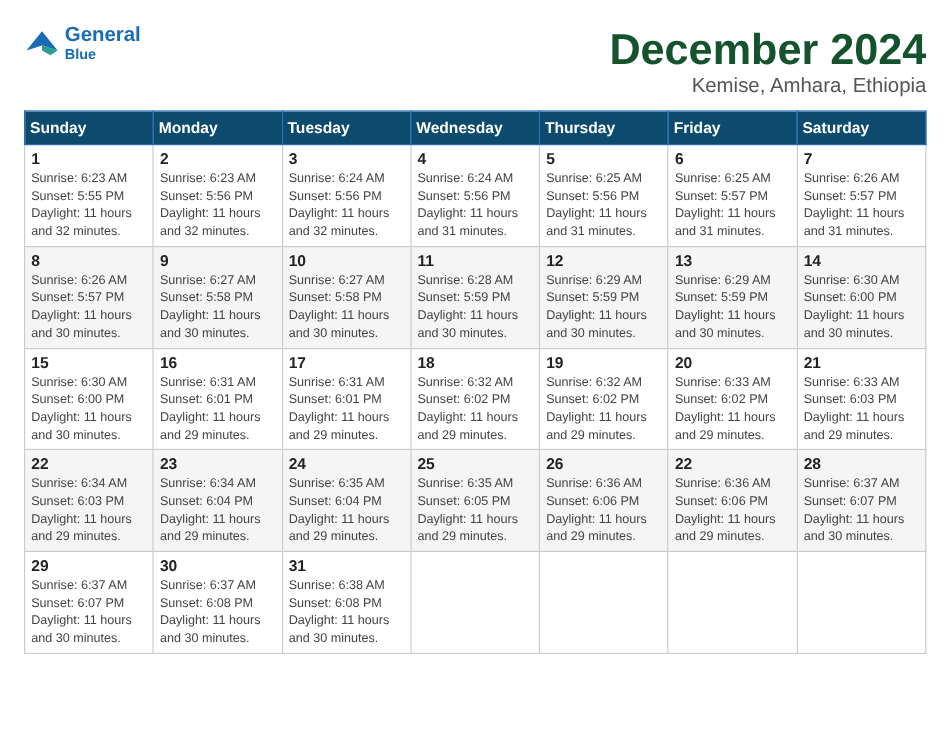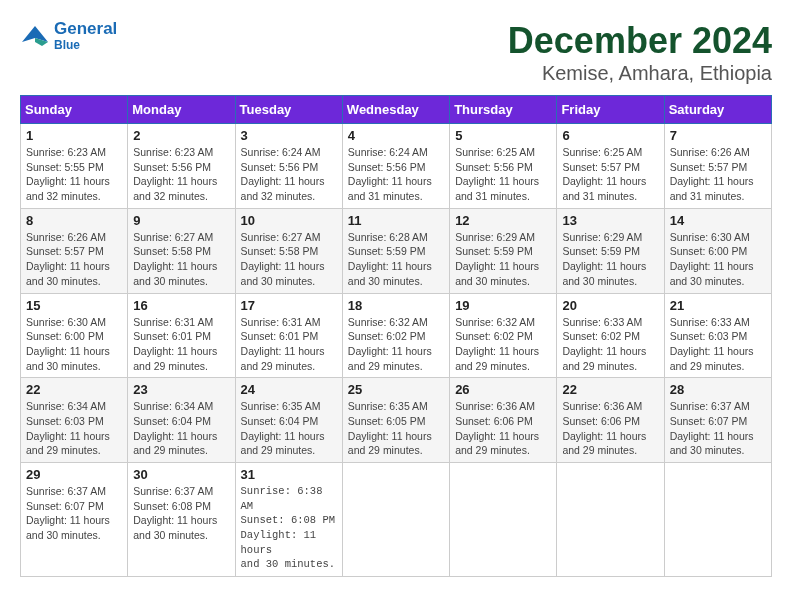--- a/index.html
+++ b/index.html
@@ -28,30 +28,30 @@
     }
     .title-block {
       text-align: right;
     }
     .month-title {
       font-size: 36px;
       font-weight: bold;
       color: #14532d;
     }
     .location {
-      font-size: 20px;
+      font-size: 17px;
       color: #555;
     }
     .calendar {
       width: 100%;
       border-collapse: collapse;
       font-size: 11px;
     }
     .calendar th {
-      background-color: #6d28d9;
+      background-color: #0c4a6e;
       color: #fff;
       padding: 6px 4px;
       text-align: left;
       font-size: 13px;
       font-weight: bold;
       border: 1px solid #2a6db5;
     }
     .calendar td {
       border: 1px solid #ccc;
       padding: 4px 5px;
@@ -326,21 +326,21 @@
         </td>
         <td>
           <span class="day-number">30</span>
           <div class="day-info" style="white-space: pre-line;">Sunrise: 6:37 AM
 Sunset: 6:08 PM
 Daylight: 11 hours
 and 30 minutes.</div>
         </td>
         <td>
           <span class="day-number">31</span>
-          <div class="day-info" style="white-space: pre-line; font-family: Liberation Mono, monospace;">Sunrise: 6:38 AM
+          <div class="day-info" style="white-space: pre-line;">Sunrise: 6:38 AM
 Sunset: 6:08 PM
 Daylight: 11 hours
 and 30 minutes.</div>
         </td>
         <td class="empty-cell"></td>
         <td class="empty-cell"></td>
         <td class="empty-cell"></td>
         <td class="empty-cell"></td>
       </tr>
     </tbody>

